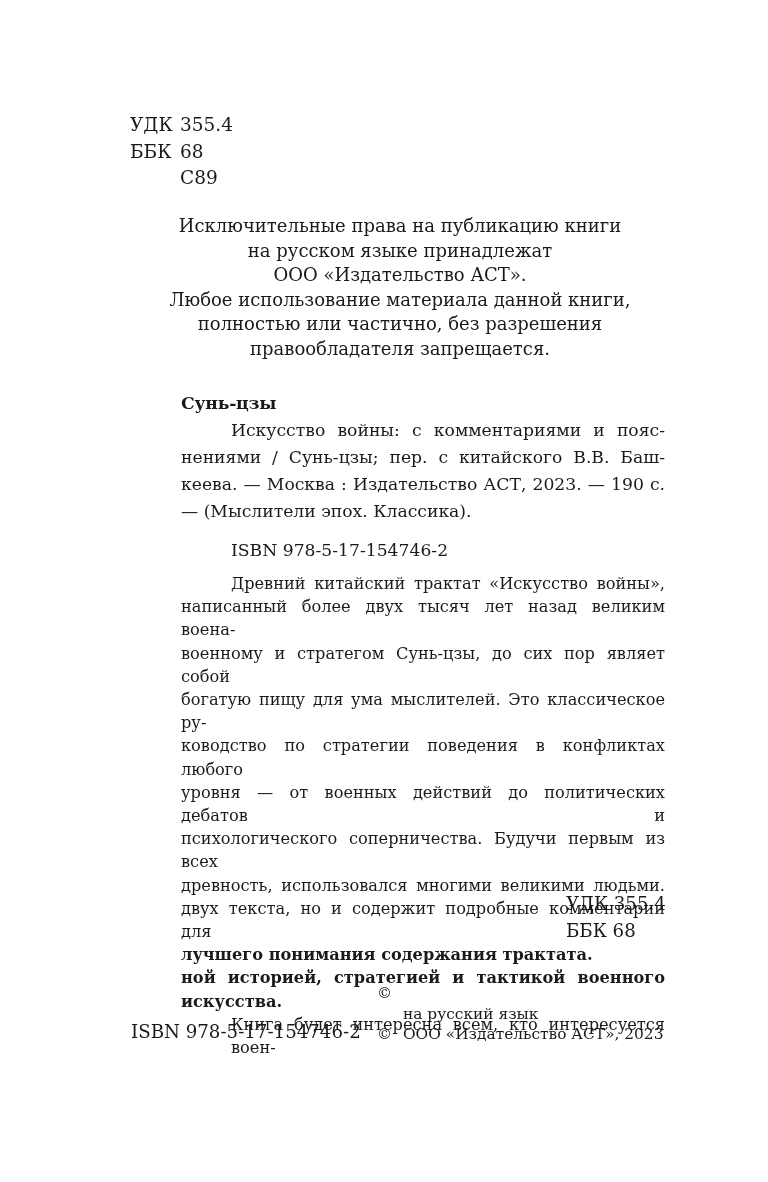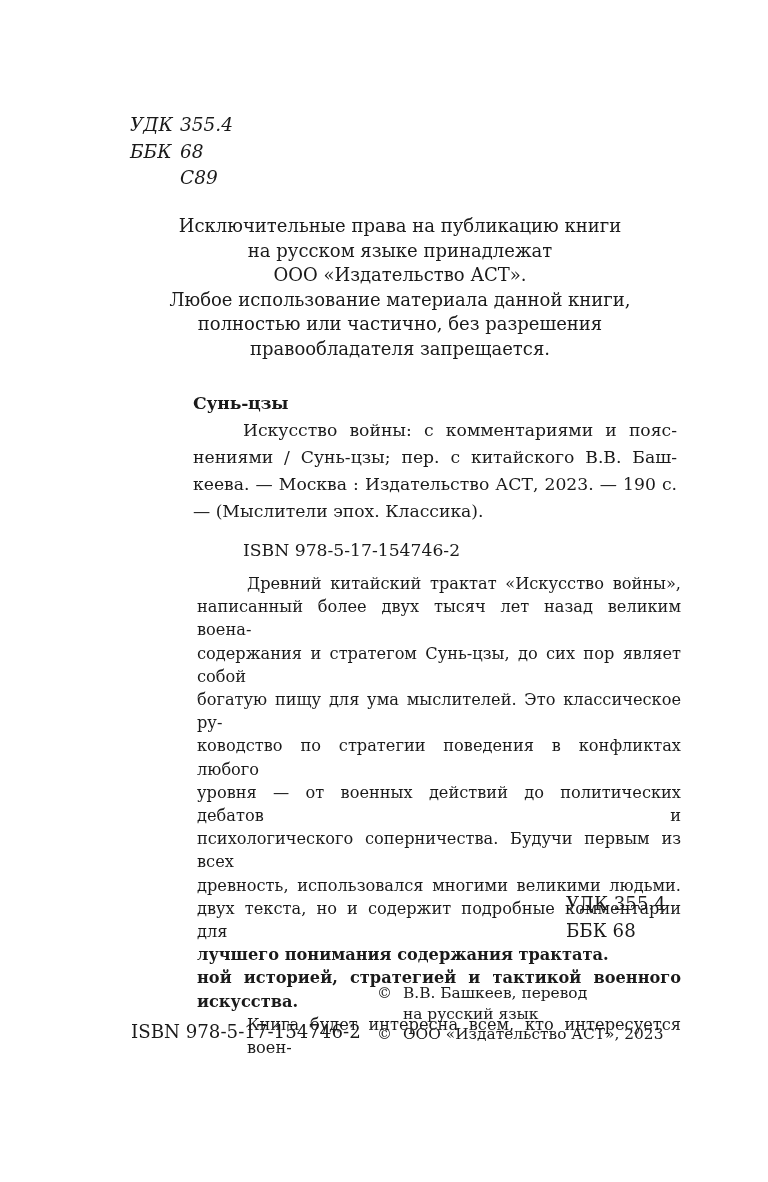--- a/index.html
+++ b/index.html
@@ -20,21 +20,21 @@
       inset: 0;
     }
     
     .classif {
       position: absolute;
       left: 130px;
       top: 112px;
       font-size: 18.5px;
       line-height: 26.5px;
     }
-    .classif .row { display: flex; height: 26.5px; font-style: italic; }
+    .classif .row { display: flex; height: 26.5px; }
     .classif .code { width: 50px; display: inline-block; }
     .classif .val { display: inline-block; }
 
     
     .rights {
       position: absolute;
       left: 150px;
       width: 500px;
       top: 214px;
       text-align: center;
@@ -44,40 +44,39 @@
     .rights div { white-space: nowrap; text-align: center; }
 
     
     .biblio {
       position: absolute;
       left: 181px;
       width: 484px;
       top: 390px;
       font-size: 17.2px;
       line-height: 27px;
-      margin-left: 12px;
     }
     .author {
       font-weight: bold;
       letter-spacing: -0.2px;
     }
     .entry {
       text-align: justify;
       text-indent: 50px;
       hyphens: manual;
     }
     .isbn-line {
       margin-top: 12px;
       padding-left: 50px;
     }
 
     
     .annotation {
       position: absolute;
-      left: 197px;
+      left: 181px;
       width: 484px;
       top: 572px;
       font-size: 16.2px;
       line-height: 23.2px;
     }
     .annotation .line { display: block; text-align: justify; text-align-last: justify; text-indent: 0; }
     .annotation .line.first { padding-left: 50px; }
     .annotation .line.last { text-align-last: left; font-weight: bold; }
 
     
@@ -145,21 +144,21 @@
   <div class="biblio">
     <div class="author">Сунь-цзы</div>
     <div class="entry">Искусство войны: с комментариями и пояс­нениями / Сунь-цзы; пер. с китайского В.В. Баш­кеева. — Москва : Издательство АСТ, 2023. — 190 с. — (Мыслители эпох. Классика).</div>
     <div class="isbn-line">ISBN 978-5-17-154746-2</div>
   </div>
 
   <div class="annotation">
     <div>
       <span class="line first">Древний китайский трактат «Искусство войны»,</span>
       <span class="line">написанный более двух тысяч лет назад великим воена-</span>
-      <span class="line">содержания и стратегом Сунь-цзы, до сих пор являет собой</span>
+      <span class="line">военному и стратегом Сунь-цзы, до сих пор являет собой</span>
       <span class="line">богатую пищу для ума мыслителей. Это классическое ру-</span>
       <span class="line">ководство по стратегии поведения в конфликтах любого</span>
       <span class="line">уровня — от военных действий до политических дебатов и</span>
       <span class="line">психологического соперничества. Будучи первым из всех</span>
       <span class="line">древность, использовался многими великими людьми.</span>
       <span class="line">двух текста, но и содержит подробные комментарии для</span>
       <span class="line last">лучшего понимания содержания трактата.</span>
     </div>
     <div>
       <span class="line last">ной историей, стратегией и тактикой военного искусства.</span>
@@ -170,21 +169,20 @@
   <div class="classif-bottom">
     <div>УДК 355.4</div>
     <div>ББК 68</div>
   </div>
 
   <div class="footer-isbn">ISBN 978-5-17-154746-2</div>
 
   <div class="copyright">
     <div class="item">
       <span class="sym">©</span>
-      <span class="txt">В.В. Башкеев, перевод</span>
     </div>
     <div class="cont">на русский язык</div>
     <div class="item">
       <span class="sym">©</span>
       <span class="txt">ООО «Издательство АСТ», 2023</span>
     </div>
   </div>
 
 </div>
 

